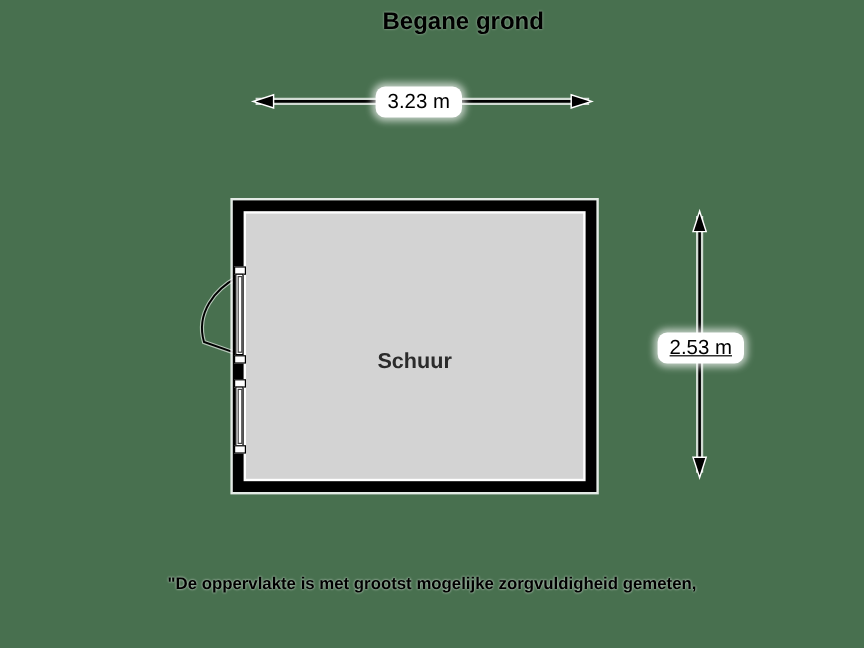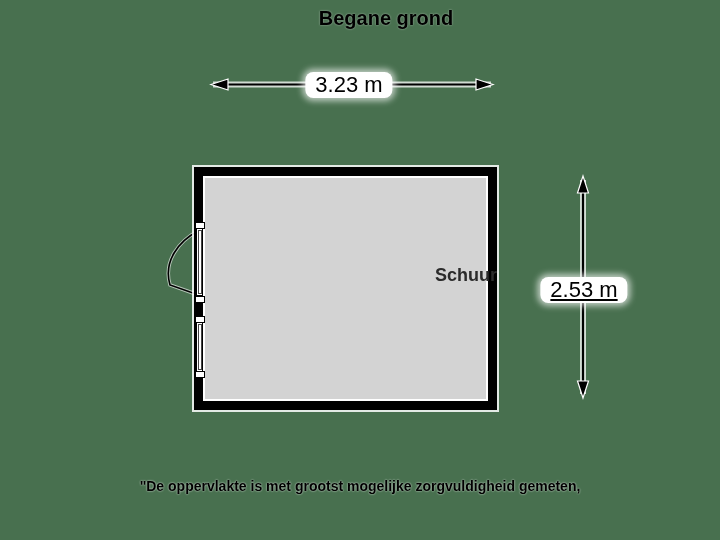--- a/index.html
+++ b/index.html
@@ -31,21 +31,21 @@
     left:194px;top:167px;width:303px;height:243px;
     background:var(--wall);
     box-shadow:0 0 0 2px rgba(255,255,255,.85);
   }
   .floor{
     position:absolute;inset:11px;
     background:var(--floor);
     box-shadow:0 0 0 2px #ffffff;
   }
   .room-name{
-    position:absolute;left:0;right:0;top:98px;text-align:right;
+    position:absolute;left:0;right:0;top:124px;text-align:center;
     font-size:18px;font-weight:600;color:#2b2b2b;
   }
   .room-height{
     position:absolute;left:0;right:0;top:132px;text-align:center;
     font-size:16px;font-weight:400;color:#2b2b2b;
   }
   
   .fixture-glass{
     position:absolute;left:2px;width:7px;
     background:#fff;border:1px solid #000;box-sizing:border-box;
@@ -57,21 +57,21 @@
   .jamb{
     position:absolute;left:0.5px;width:10px;height:7px;
     background:#fff;border:1px solid #000;box-sizing:border-box;
   }
   
   .dim-label{
     transform:translate(-50%,-50%);
     background:var(--label-background);
     border-radius:8px;
     padding:3px 10px;
-    font-size:22px;line-height:20px;white-space:nowrap;
+    font-size:17px;line-height:20px;white-space:nowrap;
     box-shadow:0 0 6px 3px rgba(255,255,255,.65);
   }
   .dim-label.top{left:349px;top:85px;}
   .dim-label.right{left:584px;top:290px;text-decoration:underline;}
   
   .footer{
     top:478px;left:0;width:720px;text-align:center;
     font-size:14px;font-weight:bold;line-height:17px;
     text-shadow:0 0 2px rgba(255,255,255,.6), 0 0 2px rgba(255,255,255,.4);
   }

